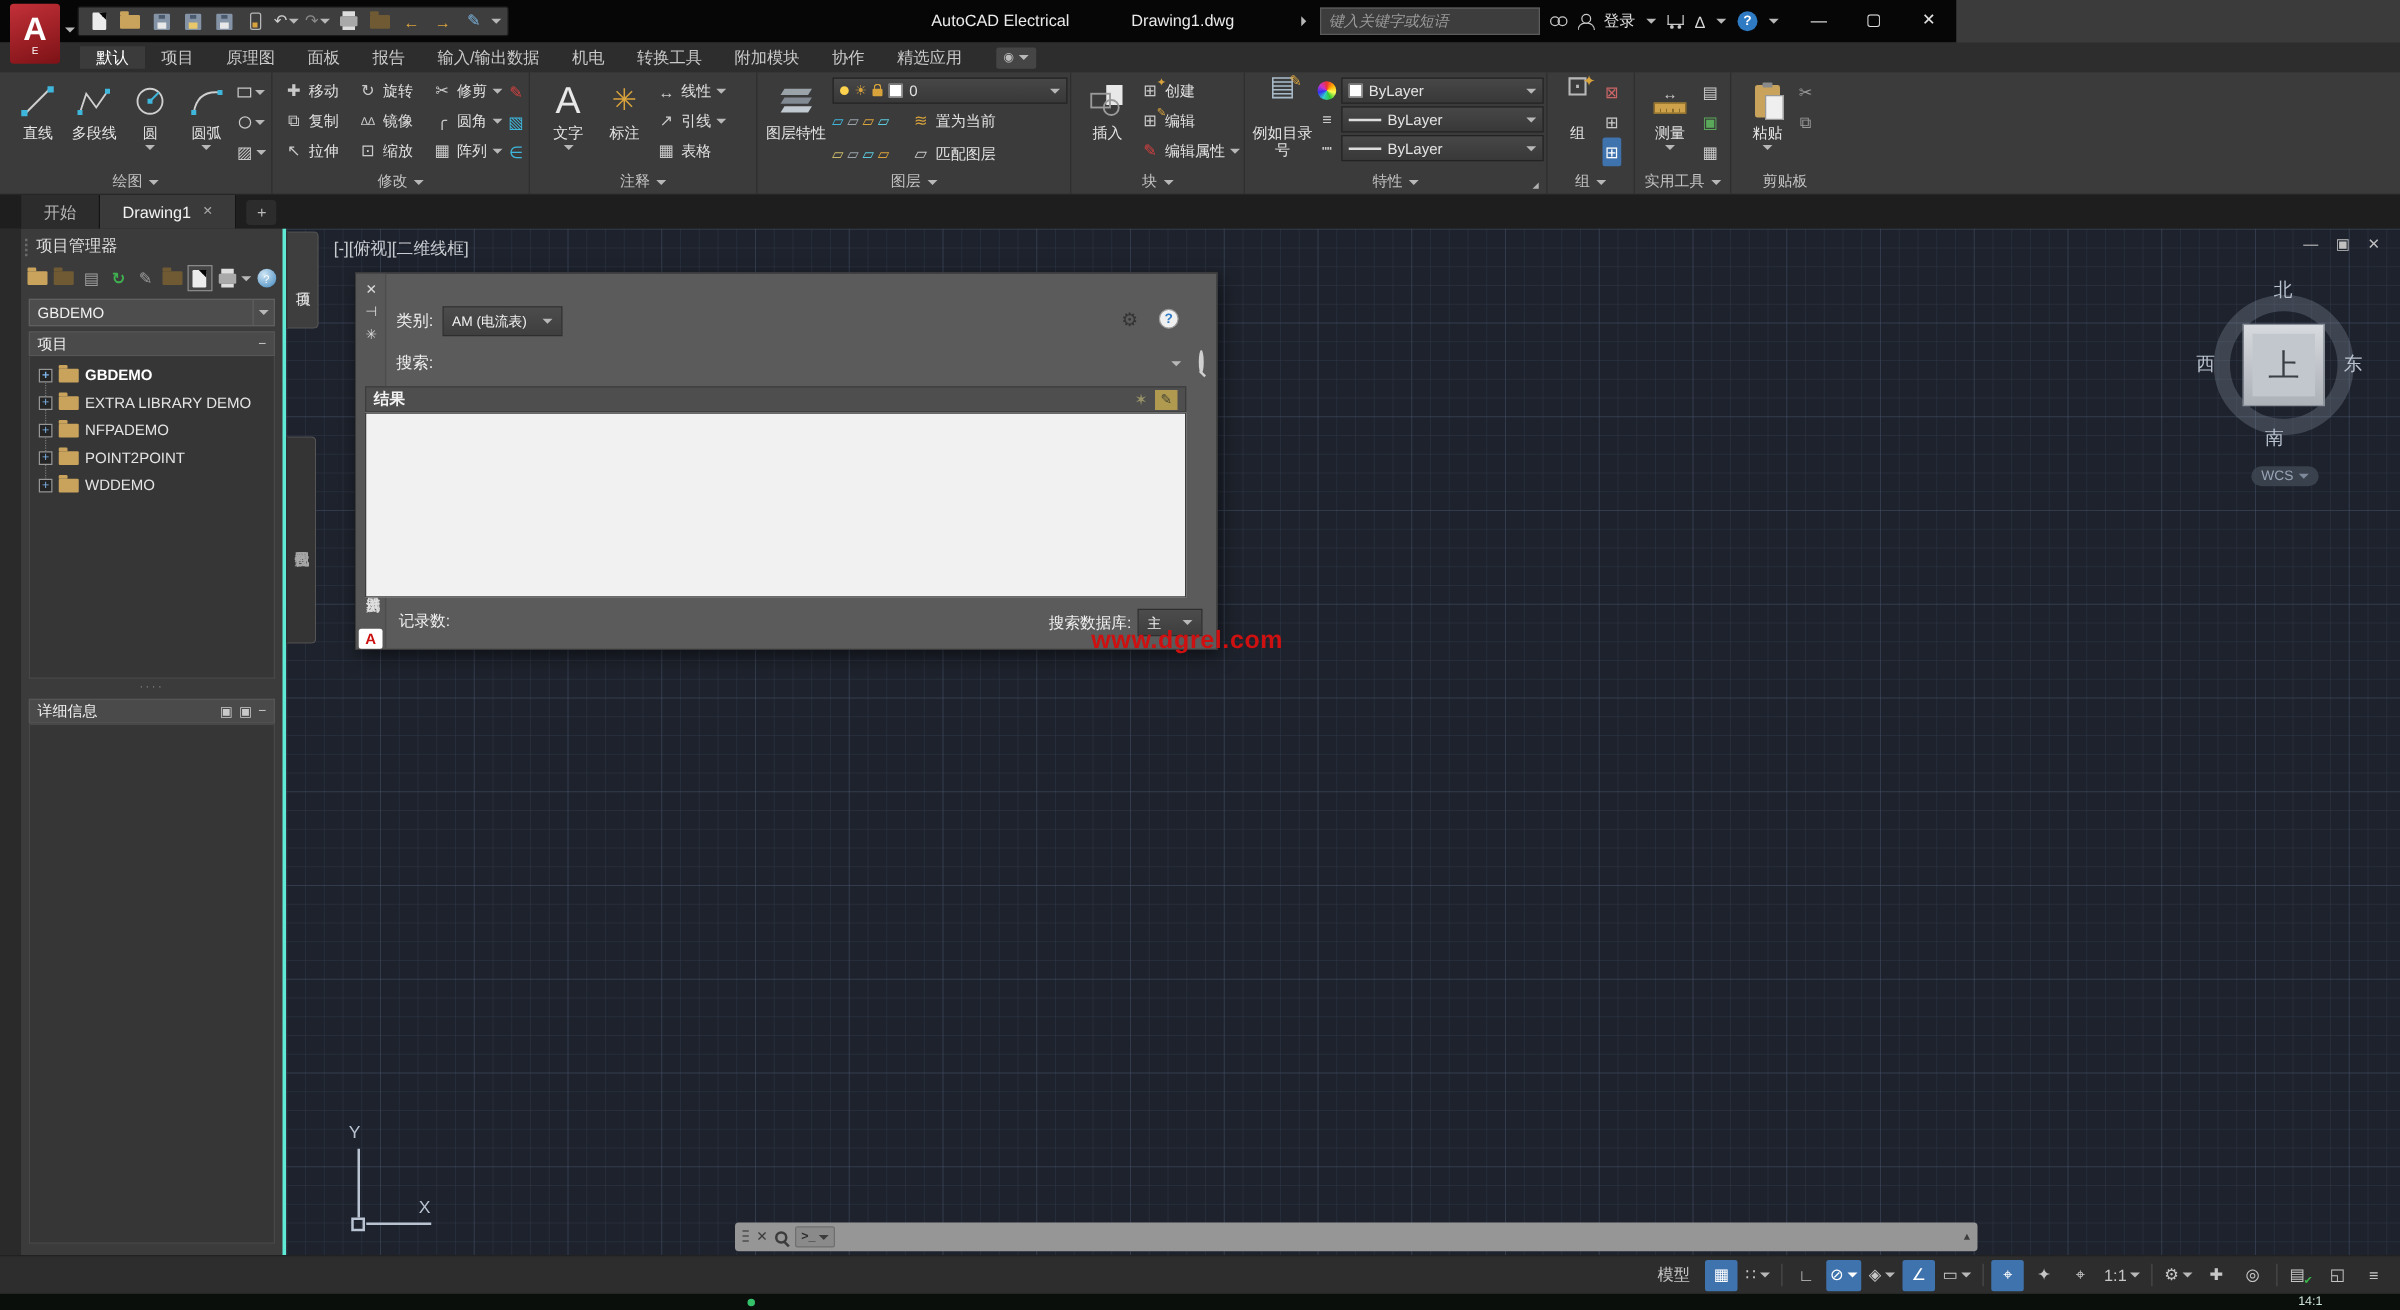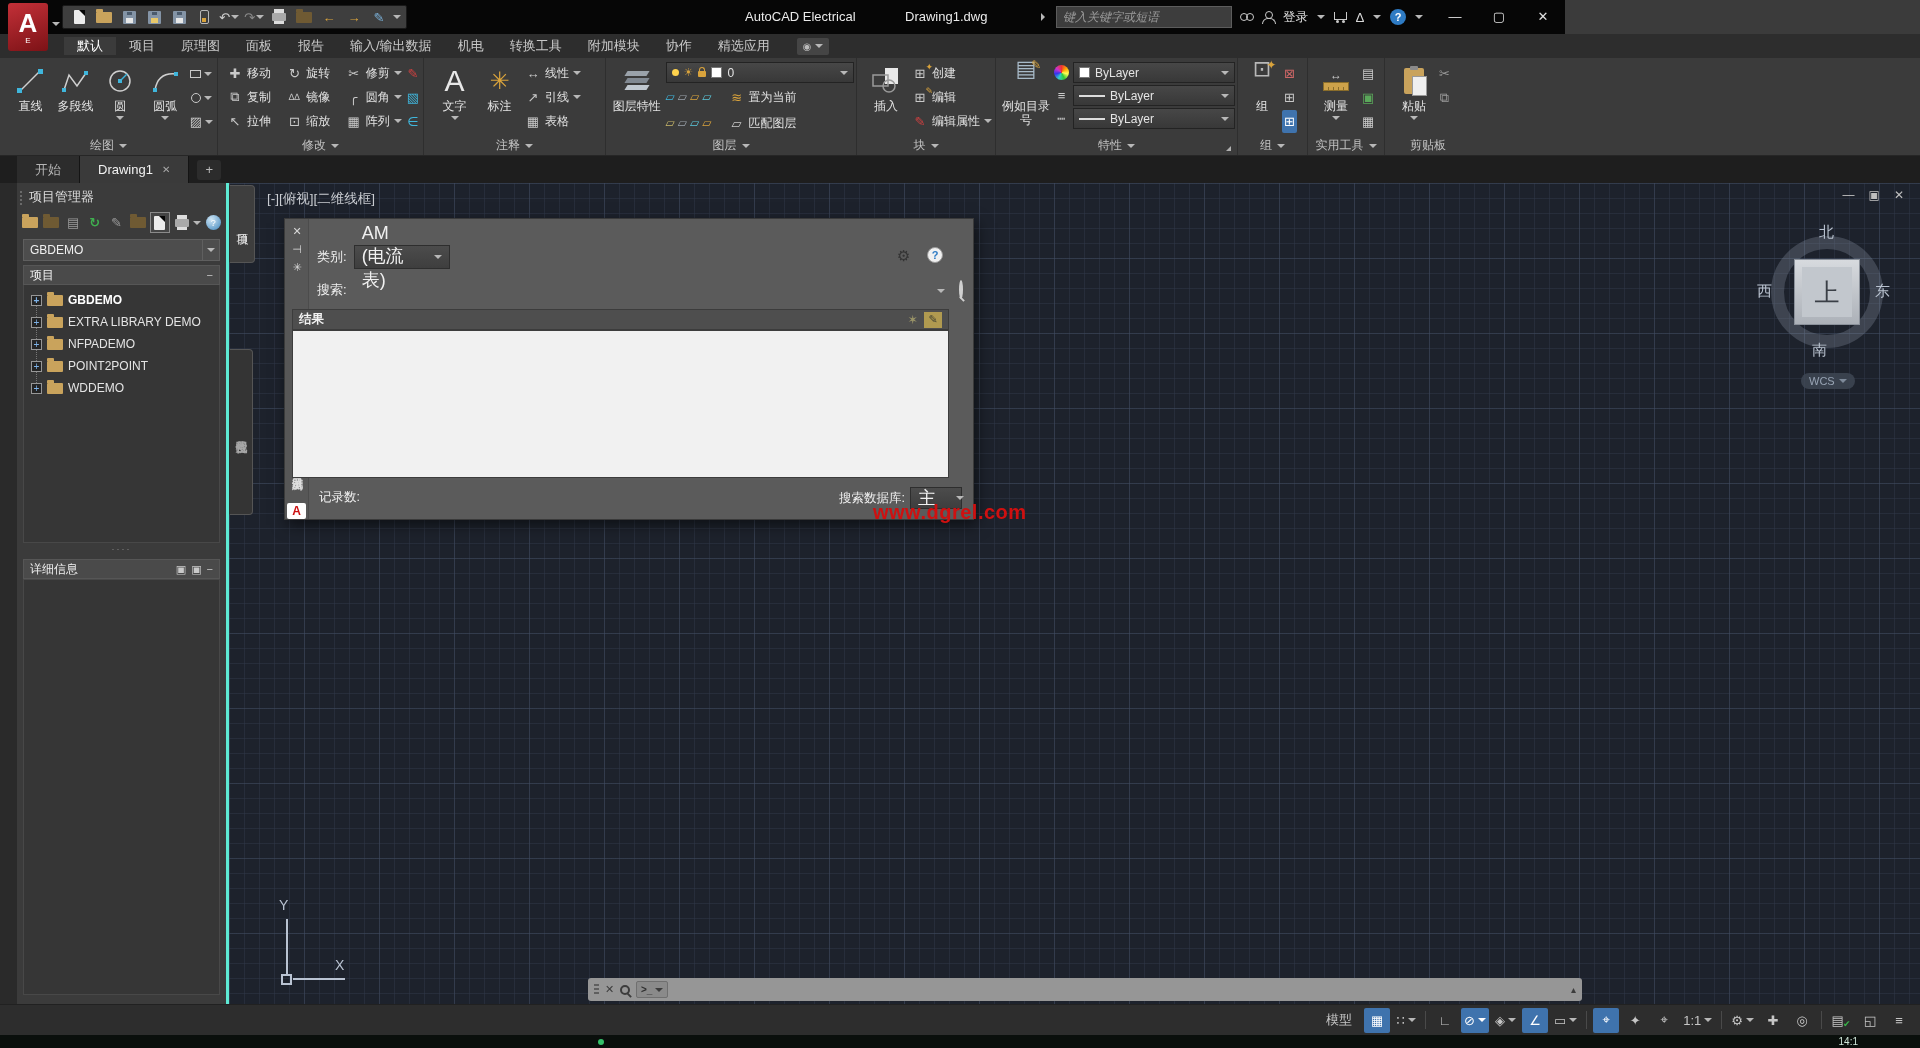--- a/index.html
+++ b/index.html
@@ -135,21 +135,21 @@
 .ucs-y{position:absolute;left:50px;top:714px;color:#b9c3d2;font-size:14px}
 .ucs-x{position:absolute;left:106px;top:774px;color:#b9c3d2;font-size:14px}
 
 .palette{left:284px;top:218px;width:690px;height:302px;background:#5b5b5b;border:1px solid #3a3a3a;box-shadow:3px 5px 14px rgba(0,0,0,.55);z-index:40}
 .pal-bar{position:absolute;left:0;top:0;width:24px;height:100%;background:#575757;border-right:1px solid #4c4c4c}
 .pal-bar .ic{position:absolute;left:0;width:24px;text-align:center;color:#d8d8d8;font-size:11px}
 .pal-title-v{position:absolute;left:0;top:213px;width:24px;height:74px;writing-mode:vertical-rl;display:flex;align-items:center;justify-content:center;font-size:11.5px;color:#e0e0e0}
 .pal-reda{position:absolute;left:2px;top:284px;width:19px;height:16px;background:#fff;border-radius:2px;color:#c11;font-weight:bold;font-size:12px;display:flex;align-items:center;justify-content:center}
 .pal-row{position:absolute;display:flex;align-items:center}
 .pal-lbl{font-size:13px;color:#f0f0f0}
-.pal-dd{height:24px;background:linear-gradient(#4c4c4c,#3e3e3e);border:1px solid #2e2e2e;display:flex;align-items:center;gap:20px;padding:0 7px;font-size:18px;color:#f0f0f0}
+.pal-dd{height:24px;background:linear-gradient(#4c4c4c,#3e3e3e);border:1px solid #2e2e2e;display:flex;align-items:center;gap:7px;padding:0 7px;font-size:11px;color:#f0f0f0}
 .pal-gear{font-size:15px;color:#333}
 .pal-input{position:absolute;height:24px;background:#696969;border:1px solid #4a4a4a;border-bottom-color:#777;color:#ddd;font-size:12.5px;padding:0 18px 0 7px;outline:none;width:597px}
 .pal-input::placeholder{color:#9e9e9e}
 .mag{width:10px;height:10px;border:2px solid #d0d0d0;border-radius:50%;position:relative}
 .mag::after{content:"";position:absolute;width:2px;height:6px;background:#d0d0d0;bottom:-5px;right:-2px;transform:rotate(-45deg)}
 .magk{border-color:#3c3c3c}.magk::after{background:#3c3c3c}
 .res-head{position:absolute;left:7px;top:90px;width:657px;height:21px;background:#4e4e4e;border:1px solid #3c3c3c;display:flex;align-items:center;padding:0 6px;font-size:12.5px;font-weight:bold;color:#f2f2f2}
 .res-ic{margin-left:auto;display:flex;gap:6px;align-items:center}
 .res-pencil{width:18px;height:16px;background:#b09a50;display:flex;align-items:center;justify-content:center;color:#443;font-size:11px}
 .res-white{position:absolute;left:7px;top:111px;width:657px;height:148px;background:#f1f1f1;border:1px solid #3d3d3d}

